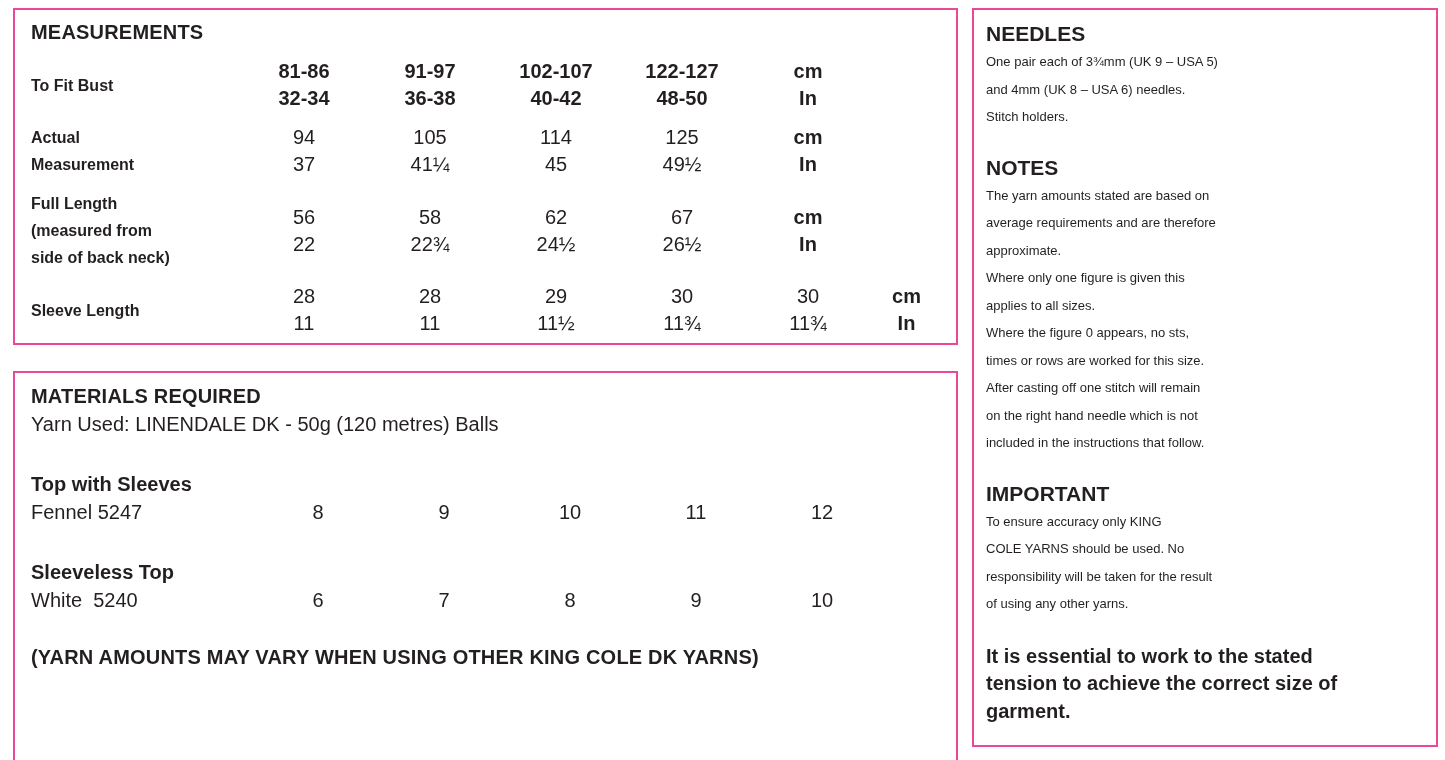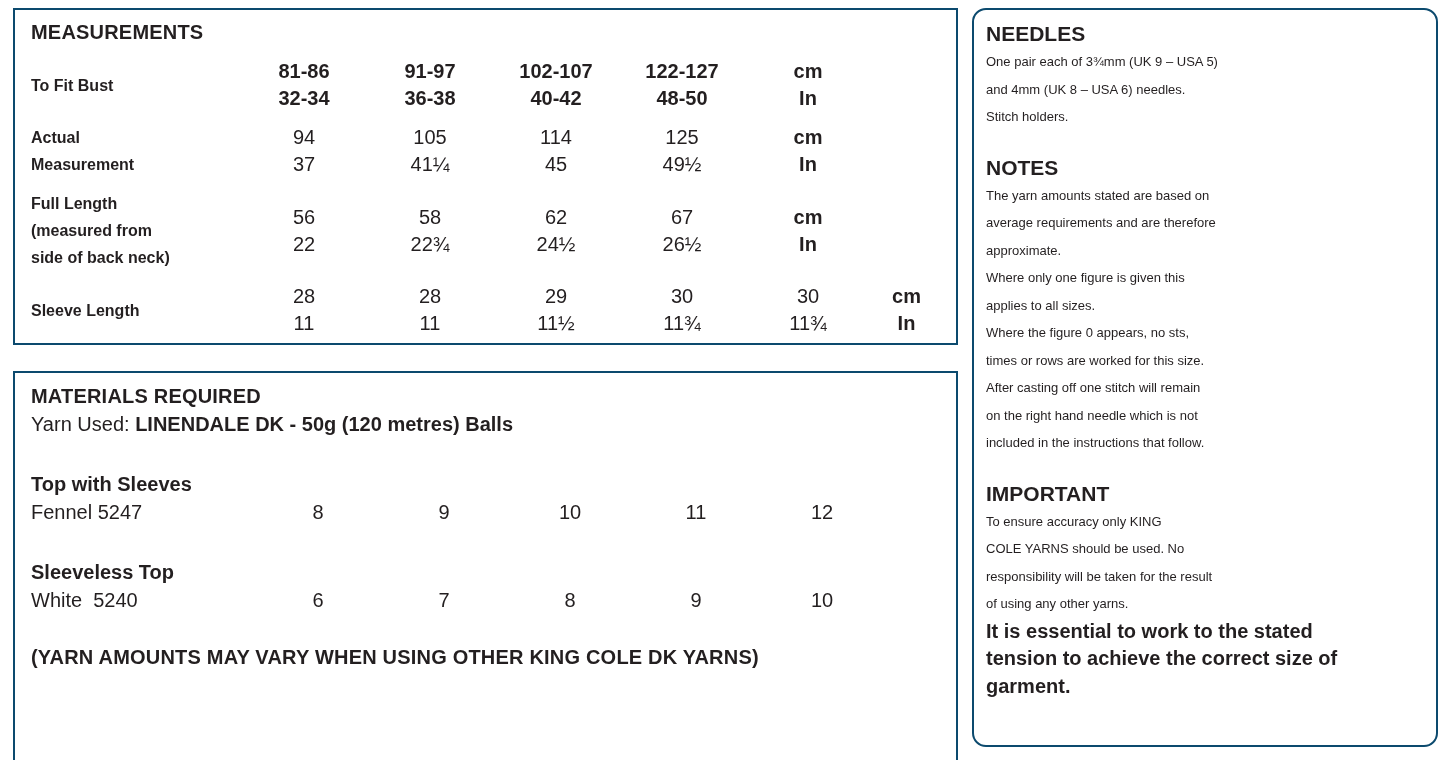--- a/index.html
+++ b/index.html
@@ -7,21 +7,21 @@
   body {
     width: 1445px; height: 760px;
     font-family: "Liberation Sans", sans-serif;
     color: #231f20;
     position: relative;
     overflow: hidden;
   }
   .box {
     position: absolute;
     background: #ffffff;
-    border: 2px solid #0c4a6e;
+    border: 2px solid #ec4899;
   }
   
   #measurements-box {
     left: 13px; top: 8px;
     width: 945px; height: 337px;
     padding: 9px 14px 0 16px;
   }
   .section-title {
     font-weight: bold;
     font-size: 20px;
@@ -47,21 +47,21 @@
   }
   .vcol.bold div { font-weight: bold; }
   .vcol.unit div { font-weight: bold; }
   
   #materials-box {
     left: 13px; top: 371px;
     width: 945px; height: 396px;
     padding: 10px 14px 0 16px;
   }
   .yarn-line { font-size: 20px; line-height: 28px; }
-  .yarn-line .b { font-weight: bold; text-align: right; }
+  .yarn-line .b { font-weight: normal; text-align: right; }
   .mat-item { margin-top: 33px; }
   .mat-name1 { font-weight: bold; font-size: 20px; line-height: 27px; }
   .mat-row {
     display: grid;
     grid-template-columns: 224px repeat(5, 126px) 1fr;
     align-items: center;
   }
   .mat-name2 {
     font-weight: normal;
     font-size: 20px;
@@ -73,30 +73,30 @@
     margin-top: 32px;
     font-weight: bold;
     font-size: 20px;
     letter-spacing: 0.2px;
   }
   
   #notes-box {
     left: 972px; top: 8px;
     width: 466px; height: 739px;
     padding: 10px 8px 0 12px;
-    border-radius: 14px;
   }
   .rc-title { font-weight: bold; font-size: 21px; line-height: 28px; }
   .rc-body {
     font-size: 13px;
     line-height: 27.5px;
     white-space: pre-line;
   }
   .rc-gap { margin-top: 23px; }
   .rc-emphasis {
+    margin-top: 25px;
     font-weight: bold;
     font-size: 20px;
     line-height: 27.5px;
     white-space: pre-line;
   }
 </style>
 </head>
 <body>
 
 <div class="box" id="measurements-box">

